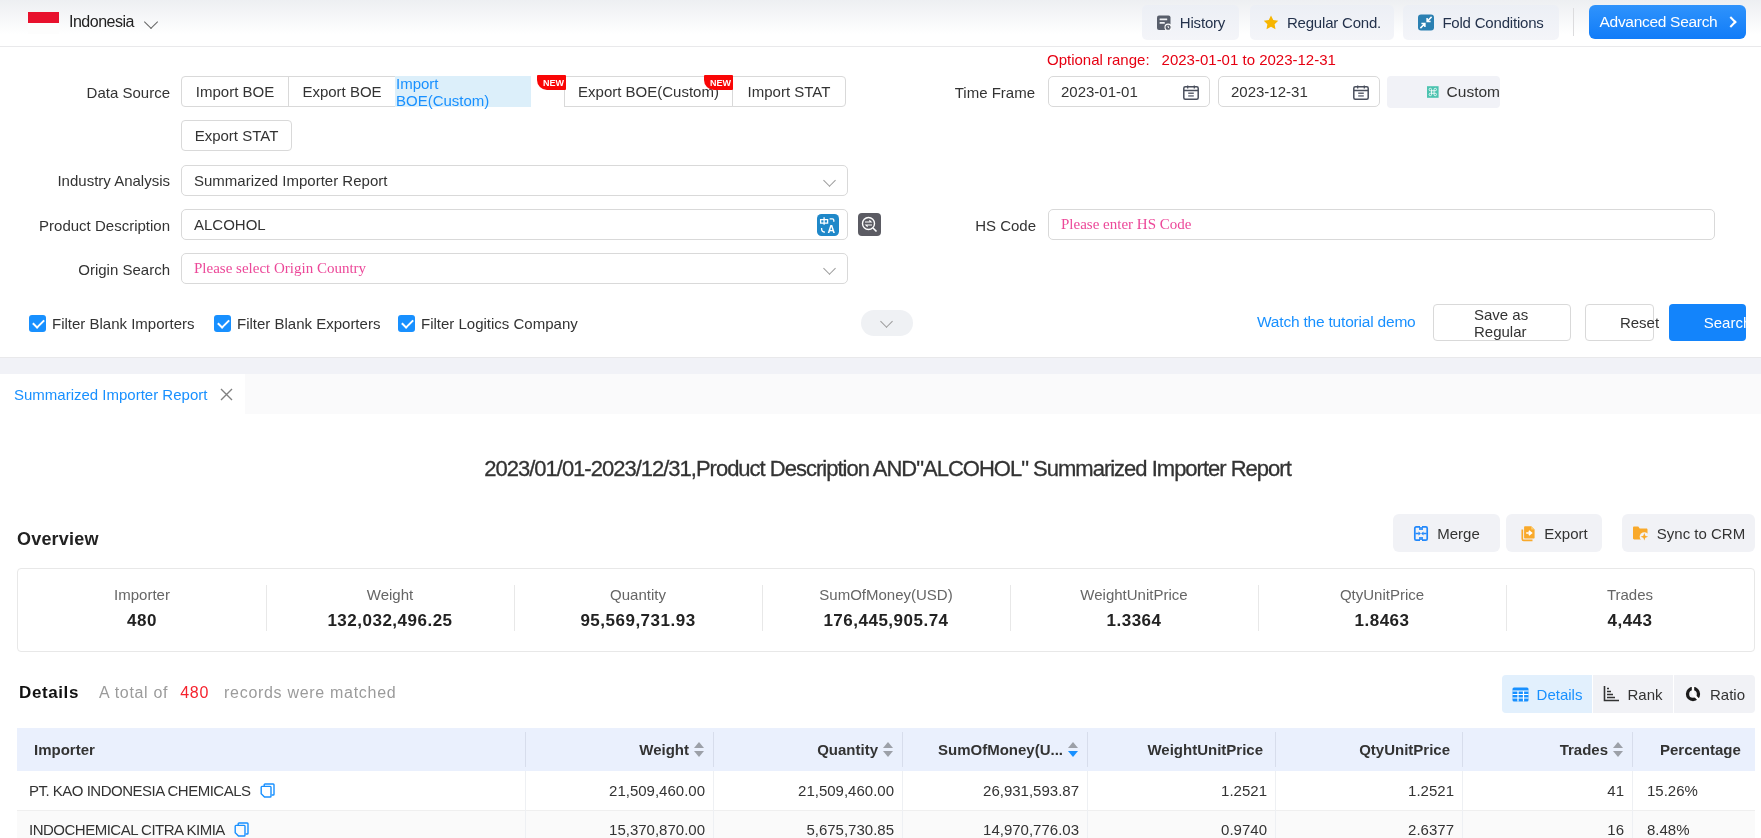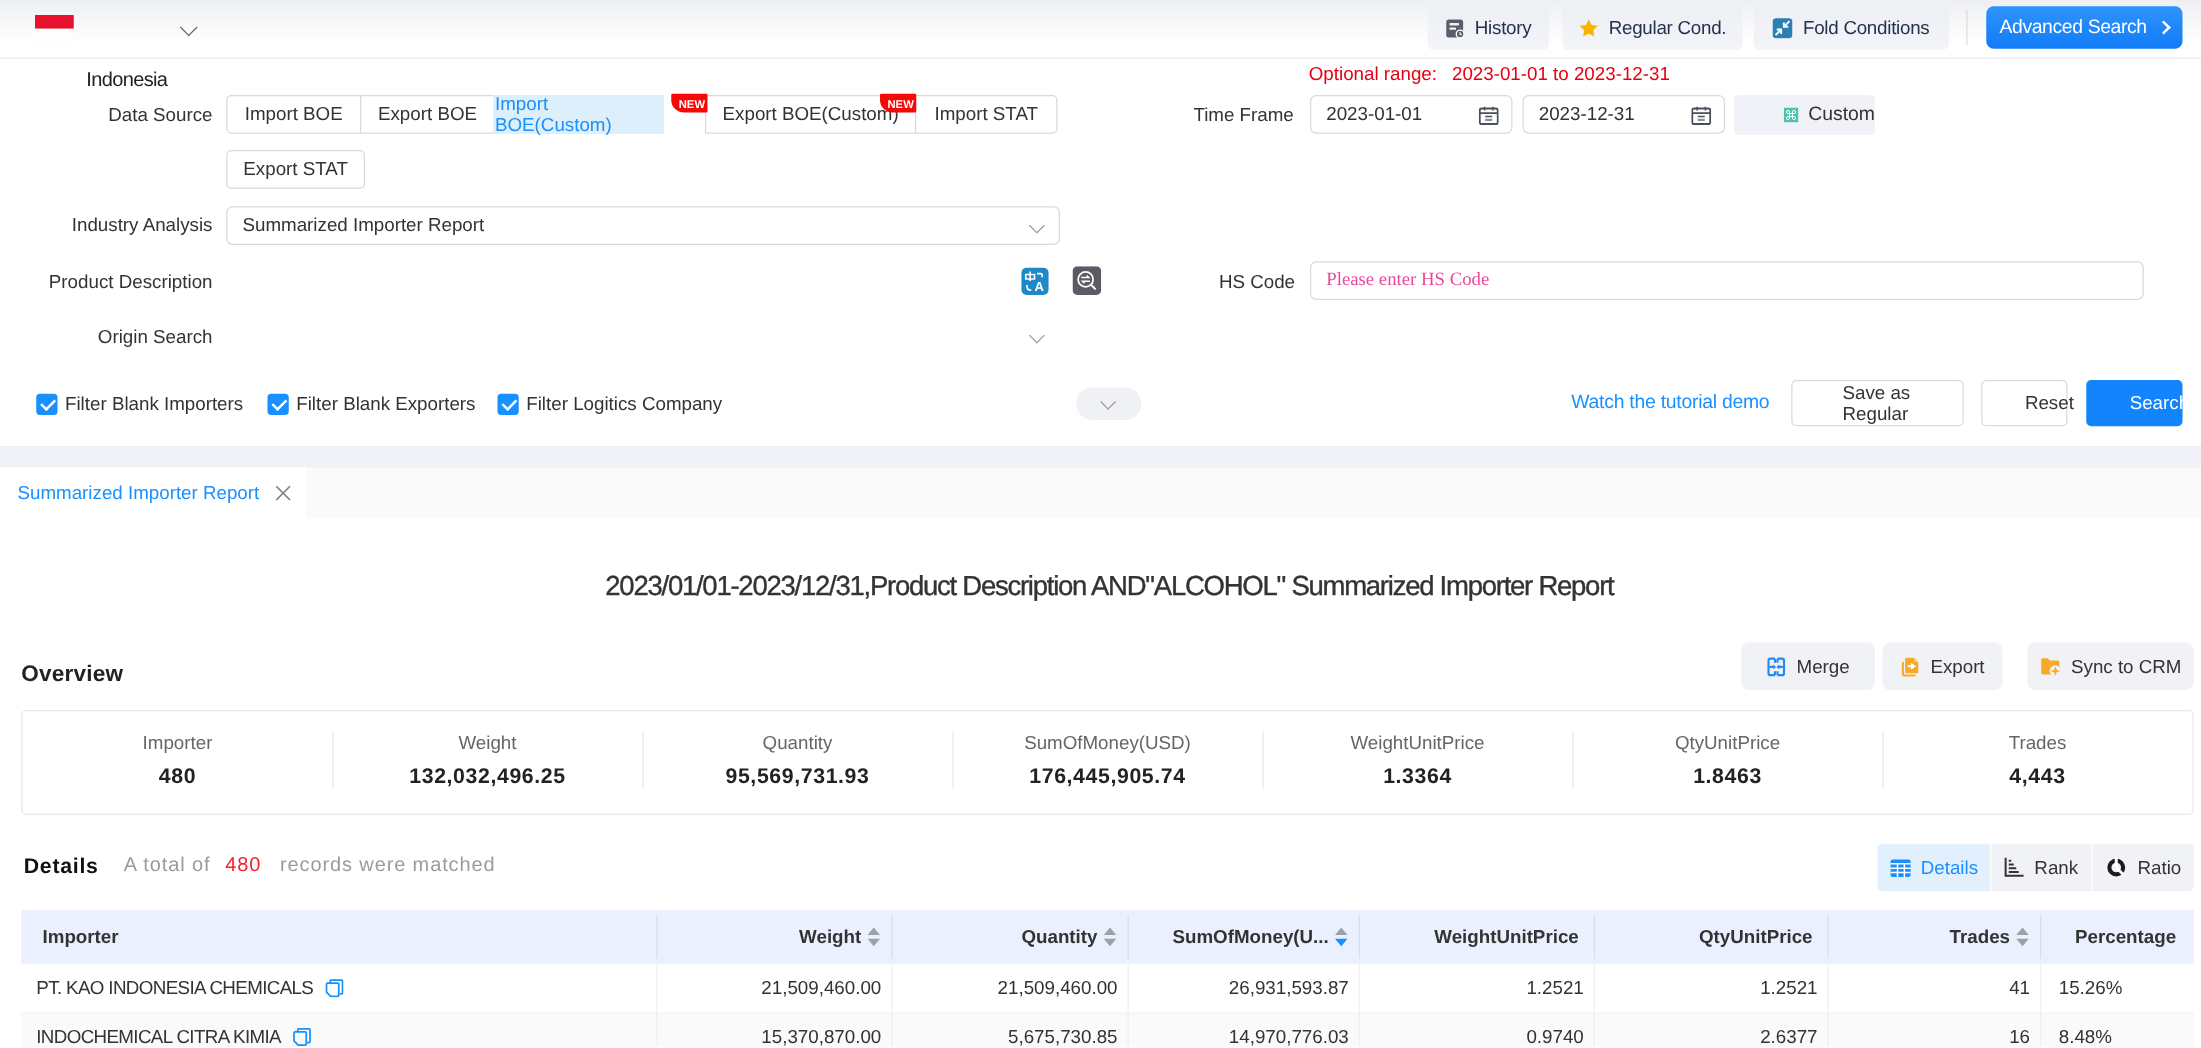--- a/index.html
+++ b/index.html
@@ -7,21 +7,21 @@
     font-family:"Liberation Sans", sans-serif; color:#333; }
   #page { position:relative; width:1761px; height:838px; }
 
   
   #topbar { position:absolute; left:0; top:0; width:1761px; height:47px;
     background:linear-gradient(#edeff2, #ffffff 75%);
     border-bottom:1px solid #e9e9eb; }
   .flag { position:absolute; left:28px; top:12px; width:31px; height:22px; }
   .flag .r { position:absolute; left:0; top:0; width:31px; height:11px; background:#e8112d; }
   .flag .w { position:absolute; left:0; top:11px; width:31px; height:11px; background:#fdfdfd; }
-  #country { position:absolute; left:69px; top:13px; font-size:16px; letter-spacing:-0.5px; color:#222;margin-top:43px; }
+  #country { position:absolute; left:69px; top:13px; font-size:16px; letter-spacing:-0.5px; color:#222; }
   .chev { display:inline-block; width:10px; height:10px; border-right:1.5px solid #666; border-bottom:1.5px solid #666; transform:rotate(45deg); }
   #country-chev { position:absolute; left:146px; top:17px; }
 
   .topbtn { position:absolute; top:5px; height:35px; background:linear-gradient(#eceff5,#f4f5f9);
     border-radius:5px; display:flex; align-items:center; font-size:15px; letter-spacing:-0.2px; color:#24324c; padding:0 10px;
     white-space:nowrap; justify-content:center; }
   .topbtn svg, .ovbtn svg, .dbtn svg { margin-right:8px; flex-shrink:0; }
   #btn-adv { position:absolute; left:1589px; top:5px; width:157px; height:34px; background:linear-gradient(#2f93fc,#117cf8);
     border-radius:6px; color:#fff; font-size:15.5px; letter-spacing:-0.3px; display:flex; align-items:center; justify-content:center; }
   #btn-adv .c { width:8px; height:8px; border-right:2px solid #fff; border-bottom:2px solid #fff; transform:rotate(-45deg); margin-left:10px; }
@@ -159,36 +159,38 @@
     <svg style="margin-right:8px;" width="16" height="16" viewBox="0 0 16 16">
         <rect width="16" height="16" fill="#4cc3b0"></rect>
         <path d="M6.3 6.3H4.8a1.7 1.7 0 1 1 1.5-1.5v1.5zm3.4 0h1.5a1.7 1.7 0 1 0-1.5-1.5v1.5zM6.3 9.7H4.8a1.7 1.7 0 1 0 1.5 1.5V9.7zm3.4 0h1.5a1.7 1.7 0 1 1-1.5 1.5V9.7z" fill="none" stroke="#fff" stroke-width="1.1"></path>
         <rect x="6.3" y="6.3" width="3.4" height="3.4" fill="none" stroke="#fff" stroke-width="1.1"></rect>
       </svg>
     Custom</div>
 
   <div class="input" style="left:181px; top:165px; width:667px;">Summarized Importer Report</div>
   <div class="sel-chev" style="left:825px; top:176px;"></div>
 
+  <div class="input" style="left:181px; top:209px; width:667px;">ALCOHOL</div>
   <svg style="position:absolute; left:817px; top:214px;" width="22" height="22" viewBox="0 0 22 22">
       <rect width="22" height="22" rx="4.5" fill="#1f88c9"></rect>
       <path d="M7.1 3.2v7.6M3.6 5.6h7v3.6h-7z" stroke="#fff" stroke-width="1.3" fill="none"></path>
       <path d="M12.6 4.9h2.8a1.4 1.4 0 0 1 1.4 1.4v1.5" stroke="#fff" stroke-width="1.3" fill="none"></path>
       <path d="M4.6 13.9v1.2c0 1.8 1.5 3 3.4 3" stroke="#fff" stroke-width="1.3" fill="none"></path>
       <text x="10.6" y="19" font-size="10.5" font-weight="bold" fill="#fff" font-family="Liberation Sans">A</text>
     </svg>
   <svg style="position:absolute; left:858px; top:213px;" width="23" height="23" viewBox="0 0 23 23">
       <rect width="23" height="23" rx="4" fill="#5b5b63"></rect>
       <circle cx="10.5" cy="10.5" r="6" fill="none" stroke="#fff" stroke-width="1.4"></circle>
       <path d="M15 15l3.5 3.5" stroke="#fff" stroke-width="1.6"></path>
       <path d="M7 9h6l-1.6-1.6M14 12H8l1.6 1.6" stroke="#fff" stroke-width="1.2" fill="none"></path>
     </svg>
 
   <div class="input ph" style="left:1048px; top:209px; width:667px;">Please enter HS Code</div>
 
+  <div class="input ph" style="left:181px; top:253px; width:667px;">Please select Origin Country</div>
   <div class="sel-chev" style="left:825px; top:264px;"></div>
 
   <div class="cb" style="left:29px; top:315px;"></div>
   <div class="cblbl" style="left:52px; top:315px;">Filter Blank Importers</div>
   <div class="cb" style="left:214px; top:315px;"></div>
   <div class="cblbl" style="left:237px; top:315px;">Filter Blank Exporters</div>
   <div class="cb" style="left:398px; top:315px;"></div>
   <div class="cblbl" style="left:421px; top:315px;">Filter Logitics Company</div>
   <div style="position:absolute; left:861px; top:310px; width:52px; height:26px; background:#eff1f4; border-radius:13px;">
     <div class="sel-chev" style="left:21px; top:7px;"></div>

